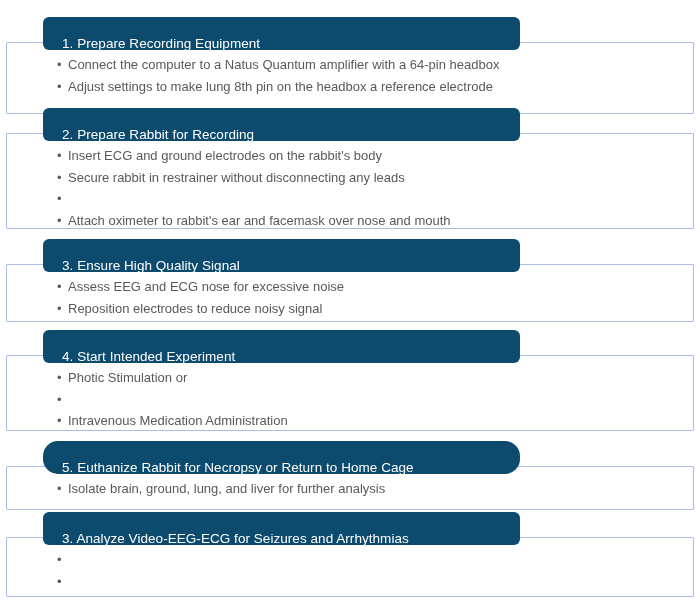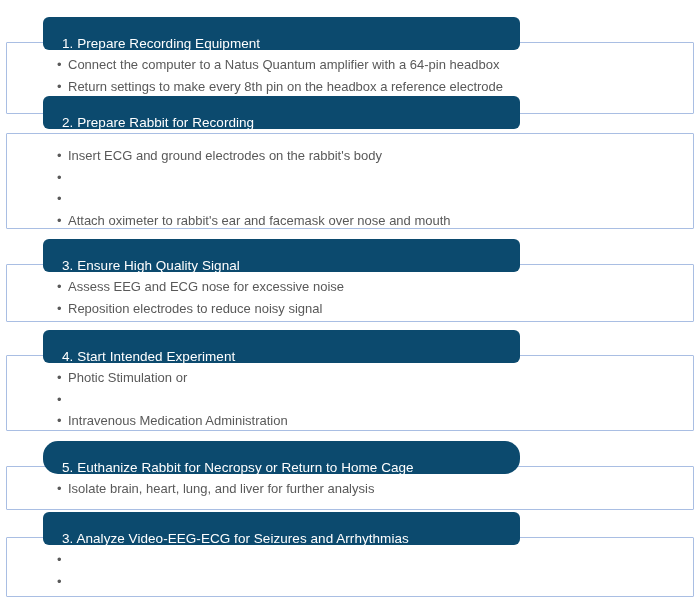--- a/index.html
+++ b/index.html
@@ -98,36 +98,37 @@
       <div class="stage-header" style="top: 17px;">
         <span class="stage-header-label">1. Prepare Recording Equipment</span>
       </div>
       <div class="stage-body" style="top: 58px;">
         <div class="bullet-row">
           <span class="bullet-dot">•</span>
           <span class="bullet-text">Connect the computer to a Natus Quantum amplifier with a 64-pin headbox</span>
         </div>
         <div class="bullet-row">
           <span class="bullet-dot">•</span>
-          <span class="bullet-text">Return settings to make every 8th pin on the headbox a reference electrode</span>
+          <span class="bullet-text">Adjust settings to make lung 8th pin on the headbox a reference electrode</span>
         </div>
       </div>
     </div>
     <div class="stage" style="top: 0px;">
       <div class="stage-frame" style="top: 133px; height: 96px;"></div>
-      <div class="stage-header" style="top: 96px;">
+      <div class="stage-header" style="top: 108px;">
         <span class="stage-header-label">2. Prepare Rabbit for Recording</span>
       </div>
       <div class="stage-body" style="top: 149px;">
         <div class="bullet-row">
           <span class="bullet-dot">•</span>
           <span class="bullet-text">Insert ECG and ground electrodes on the rabbit's body</span>
         </div>
         <div class="bullet-row">
           <span class="bullet-dot">•</span>
+          <span class="bullet-text">Secure rabbit in restrainer without disconnecting any leads</span>
         </div>
         <div class="bullet-row">
           <span class="bullet-dot">•</span>
         </div>
         <div class="bullet-row">
           <span class="bullet-dot">•</span>
           <span class="bullet-text">Attach oximeter to rabbit's ear and facemask over nose and mouth</span>
         </div>
       </div>
     </div>
@@ -167,21 +168,21 @@
       </div>
     </div>
     <div class="stage" style="top: 0px;">
       <div class="stage-frame" style="top: 466px; height: 44px;"></div>
       <div class="stage-header" style="top: 441px; border-radius: 15px;">
         <span class="stage-header-label">5. Euthanize Rabbit for Necropsy or Return to Home Cage</span>
       </div>
       <div class="stage-body" style="top: 482px;">
         <div class="bullet-row">
           <span class="bullet-dot">•</span>
-          <span class="bullet-text">Isolate brain, heart, lung, and liver for further analysis</span>
+          <span class="bullet-text">Isolate brain, ground, lung, and liver for further analysis</span>
         </div>
       </div>
     </div>
     <div class="stage" style="top: 0px;">
       <div class="stage-frame" style="top: 537px; height: 60px;"></div>
       <div class="stage-header" style="top: 512px;">
         <span class="stage-header-label">3. Analyze Video-EEG-ECG for Seizures and Arrhythmias</span>
       </div>
       <div class="stage-body" style="top: 553px;">
         <div class="bullet-row">

